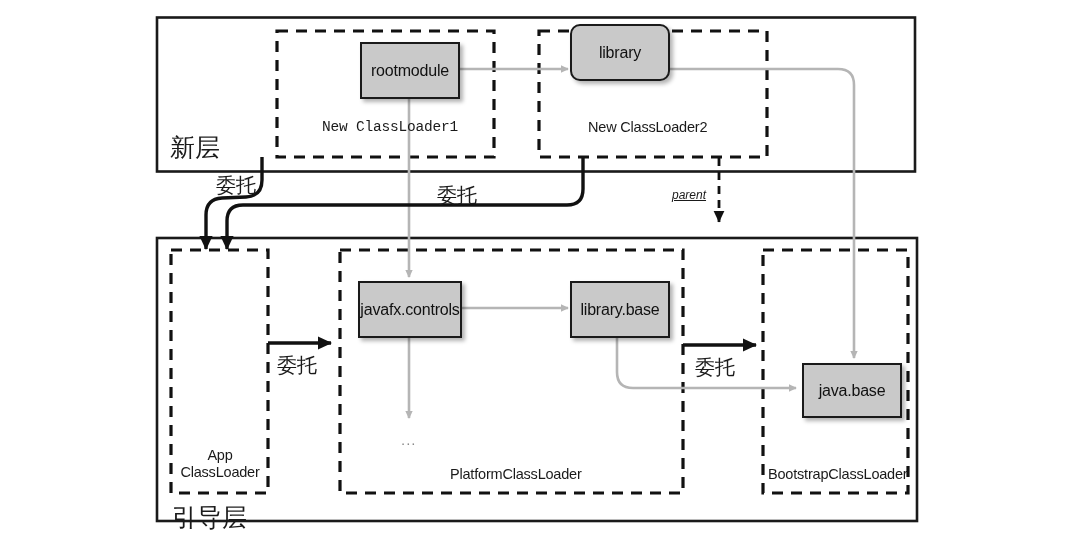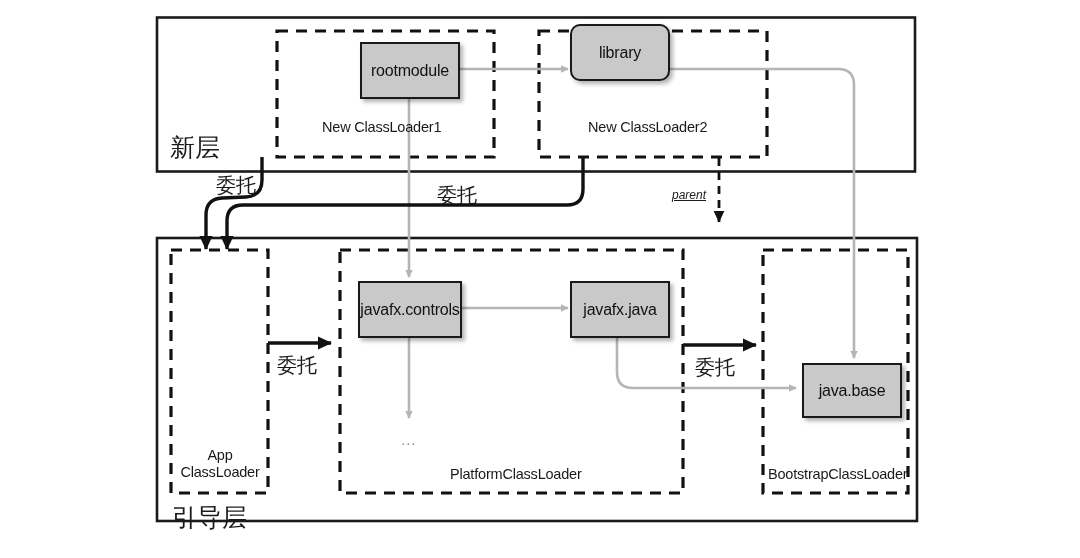--- a/index.html
+++ b/index.html
@@ -75,30 +75,30 @@
 
   <div class="modbox" style="left:570px;top:24px;width:96px;height:53px;border-radius:10px;">
     <span>library</span>
   </div>
 
   <div class="modbox" style="left:358px;top:281px;width:100px;height:53px;text-align:center;">
     <span>javafx.controls</span>
   </div>
 
   <div class="modbox" style="left:570px;top:281px;width:96px;height:53px;">
-    <span>javafx.java</span>
+    <span>library.base</span>
   </div>
 
   <div class="modbox" style="left:802px;top:363px;width:96px;height:51px;">
     <span>java.base</span>
   </div>
 
   <div class="txt lbl-ellipsis" style="left:401px;top:431px;">...</div>
 
-  <div class="txt lbl-loader" style="left:322px;top:119px;">New ClassLoader1</div>
+  <div class="txt lbl-loader" style="left:322px;top:119px;font-family:Liberation Mono, monospace;">New ClassLoader1</div>
 
   <div class="txt lbl-loader" style="left:588px;top:119px;">New ClassLoader2</div>
 
   <div class="txt lbl-loader" style="left:177px;top:447px;width:86px;text-align:center;line-height:17px;">
     <div>App</div>
     <div>ClassLoader</div>
   </div>
 
   <div class="txt lbl-loader" style="left:450px;top:466px;">PlatformClassLoader</div>
 

